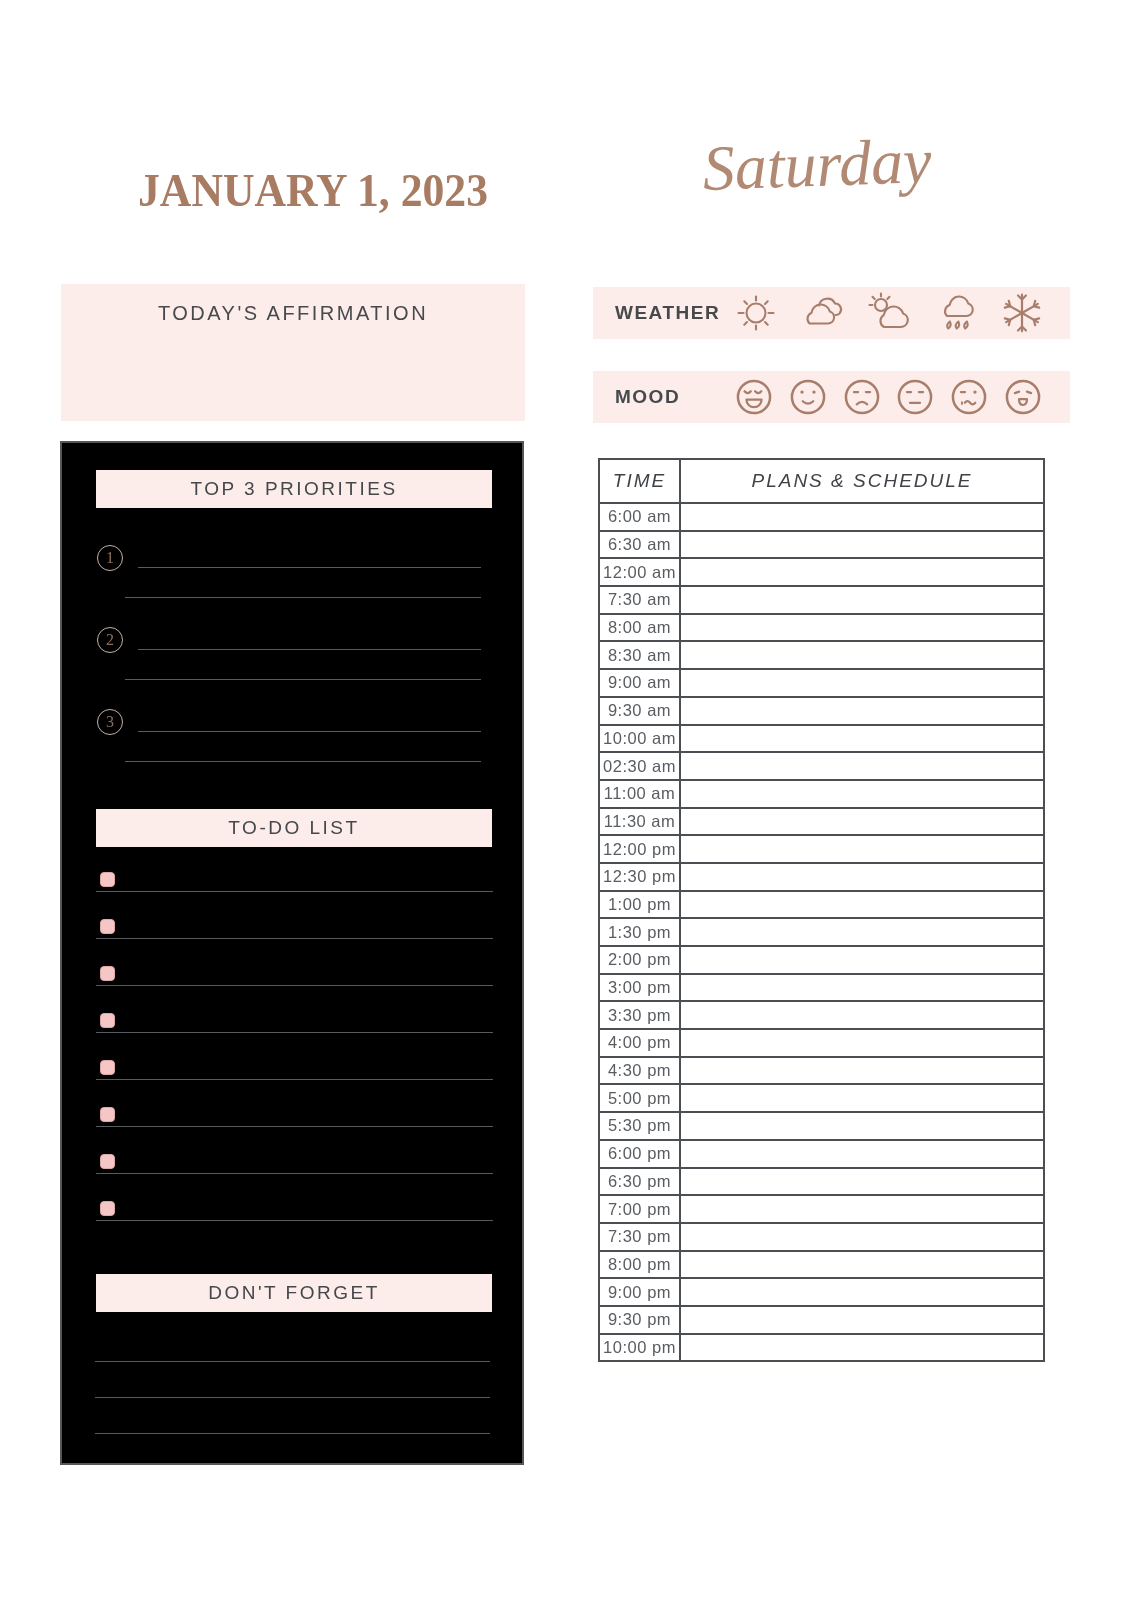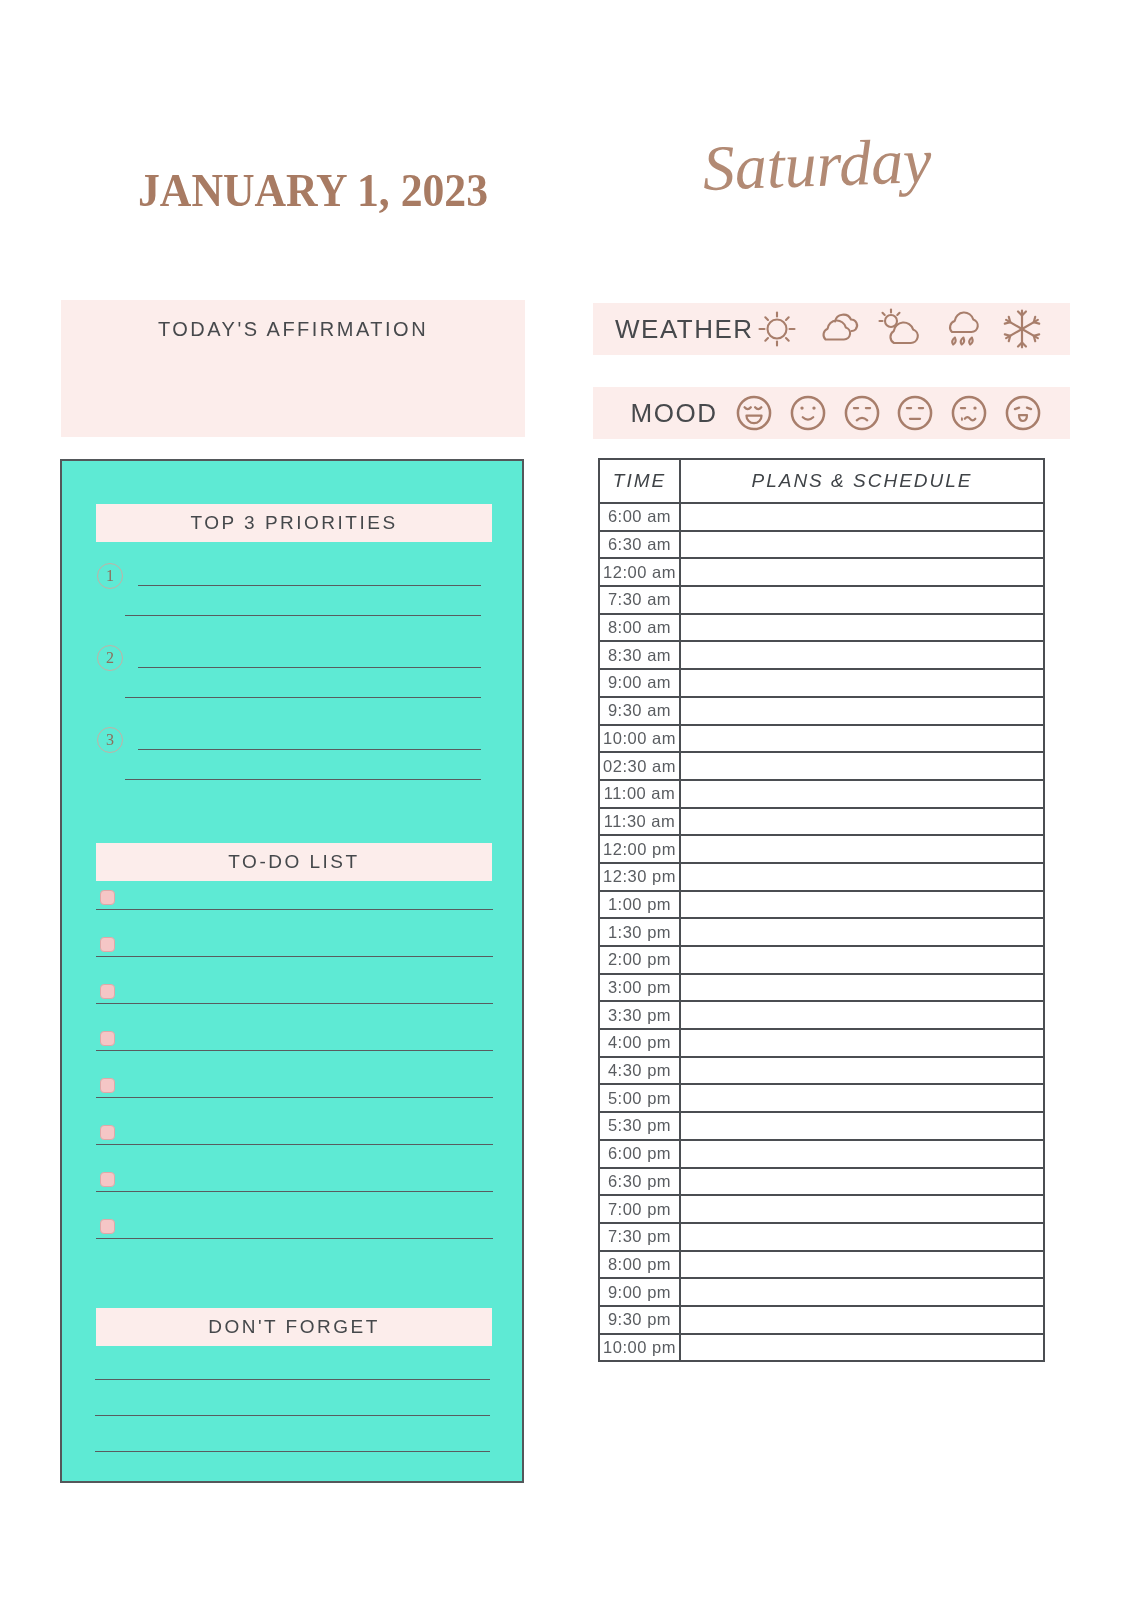--- a/index.html
+++ b/index.html
@@ -20,41 +20,41 @@
     position:absolute; top:164px; left:138px;
     font-family:"Liberation Serif", serif; font-size:46px; font-weight:700;
     letter-spacing:0px; color:#a87b63; transform:scaleX(.95); transform-origin:left top;
   }
   .day-script {
     position:absolute; top:128px; left:672px; width:290px; text-align:center;
     font-family:"Liberation Serif", serif; font-style:italic; font-weight:400;
     font-size:64px; color:#b28a74; transform:rotate(-2deg);
   }
   
-  .pink { background:#fcedeb;margin-top:16px; }
+  .pink { background:#fcedeb; }
   .affirmation-box {
     position:absolute; left:61px; top:284px; width:464px; height:137px;
     text-align:center; padding-top:18px;
   }
   .panel-label {
     font-size:20px; letter-spacing:2.5px; color:#47494c; font-weight:500;
   }
   .weather-bar, .mood-bar {
     position:absolute; left:593px; width:477px; height:52px;
     display:flex; align-items:center; padding:0 26px 0 22px;
   }
   .weather-bar { top:287px; }
-  .mood-bar { top:371px;text-align:center; }
-  .bar-label { font-size:26px; letter-spacing:1.5px; color:#47494c; min-width:118px; }
+  .mood-bar { top:371px; }
+  .bar-label { font-size:19px; letter-spacing:1.5px; color:#47494c; min-width:118px;font-weight:bold; }
   .bar-icons { flex:1; display:flex; justify-content:space-between; align-items:center; }
   .icon svg { display:block; }
   
   .left-box {
-    position:absolute; left:60px; top:459px; width:464px; height:1024px;
-    border:2px solid #54575a; background:#5eead4;
+    position:absolute; left:60px; top:441px; width:464px; height:1024px;
+    border:2px solid #54575a; background:#000000;
   }
   .section-header {
     position:absolute; left:34px; width:396px; height:38px;
     display:flex; align-items:center; justify-content:center;
     font-size:19px; letter-spacing:2.5px; color:#45484b; font-weight:500;
   }
   .prio-header   { top:27px; }
   .todo-header   { top:366px; }
   .forget-header { top:831px; }
   .prio-items { position:absolute; top:102px; left:0; right:0; }

